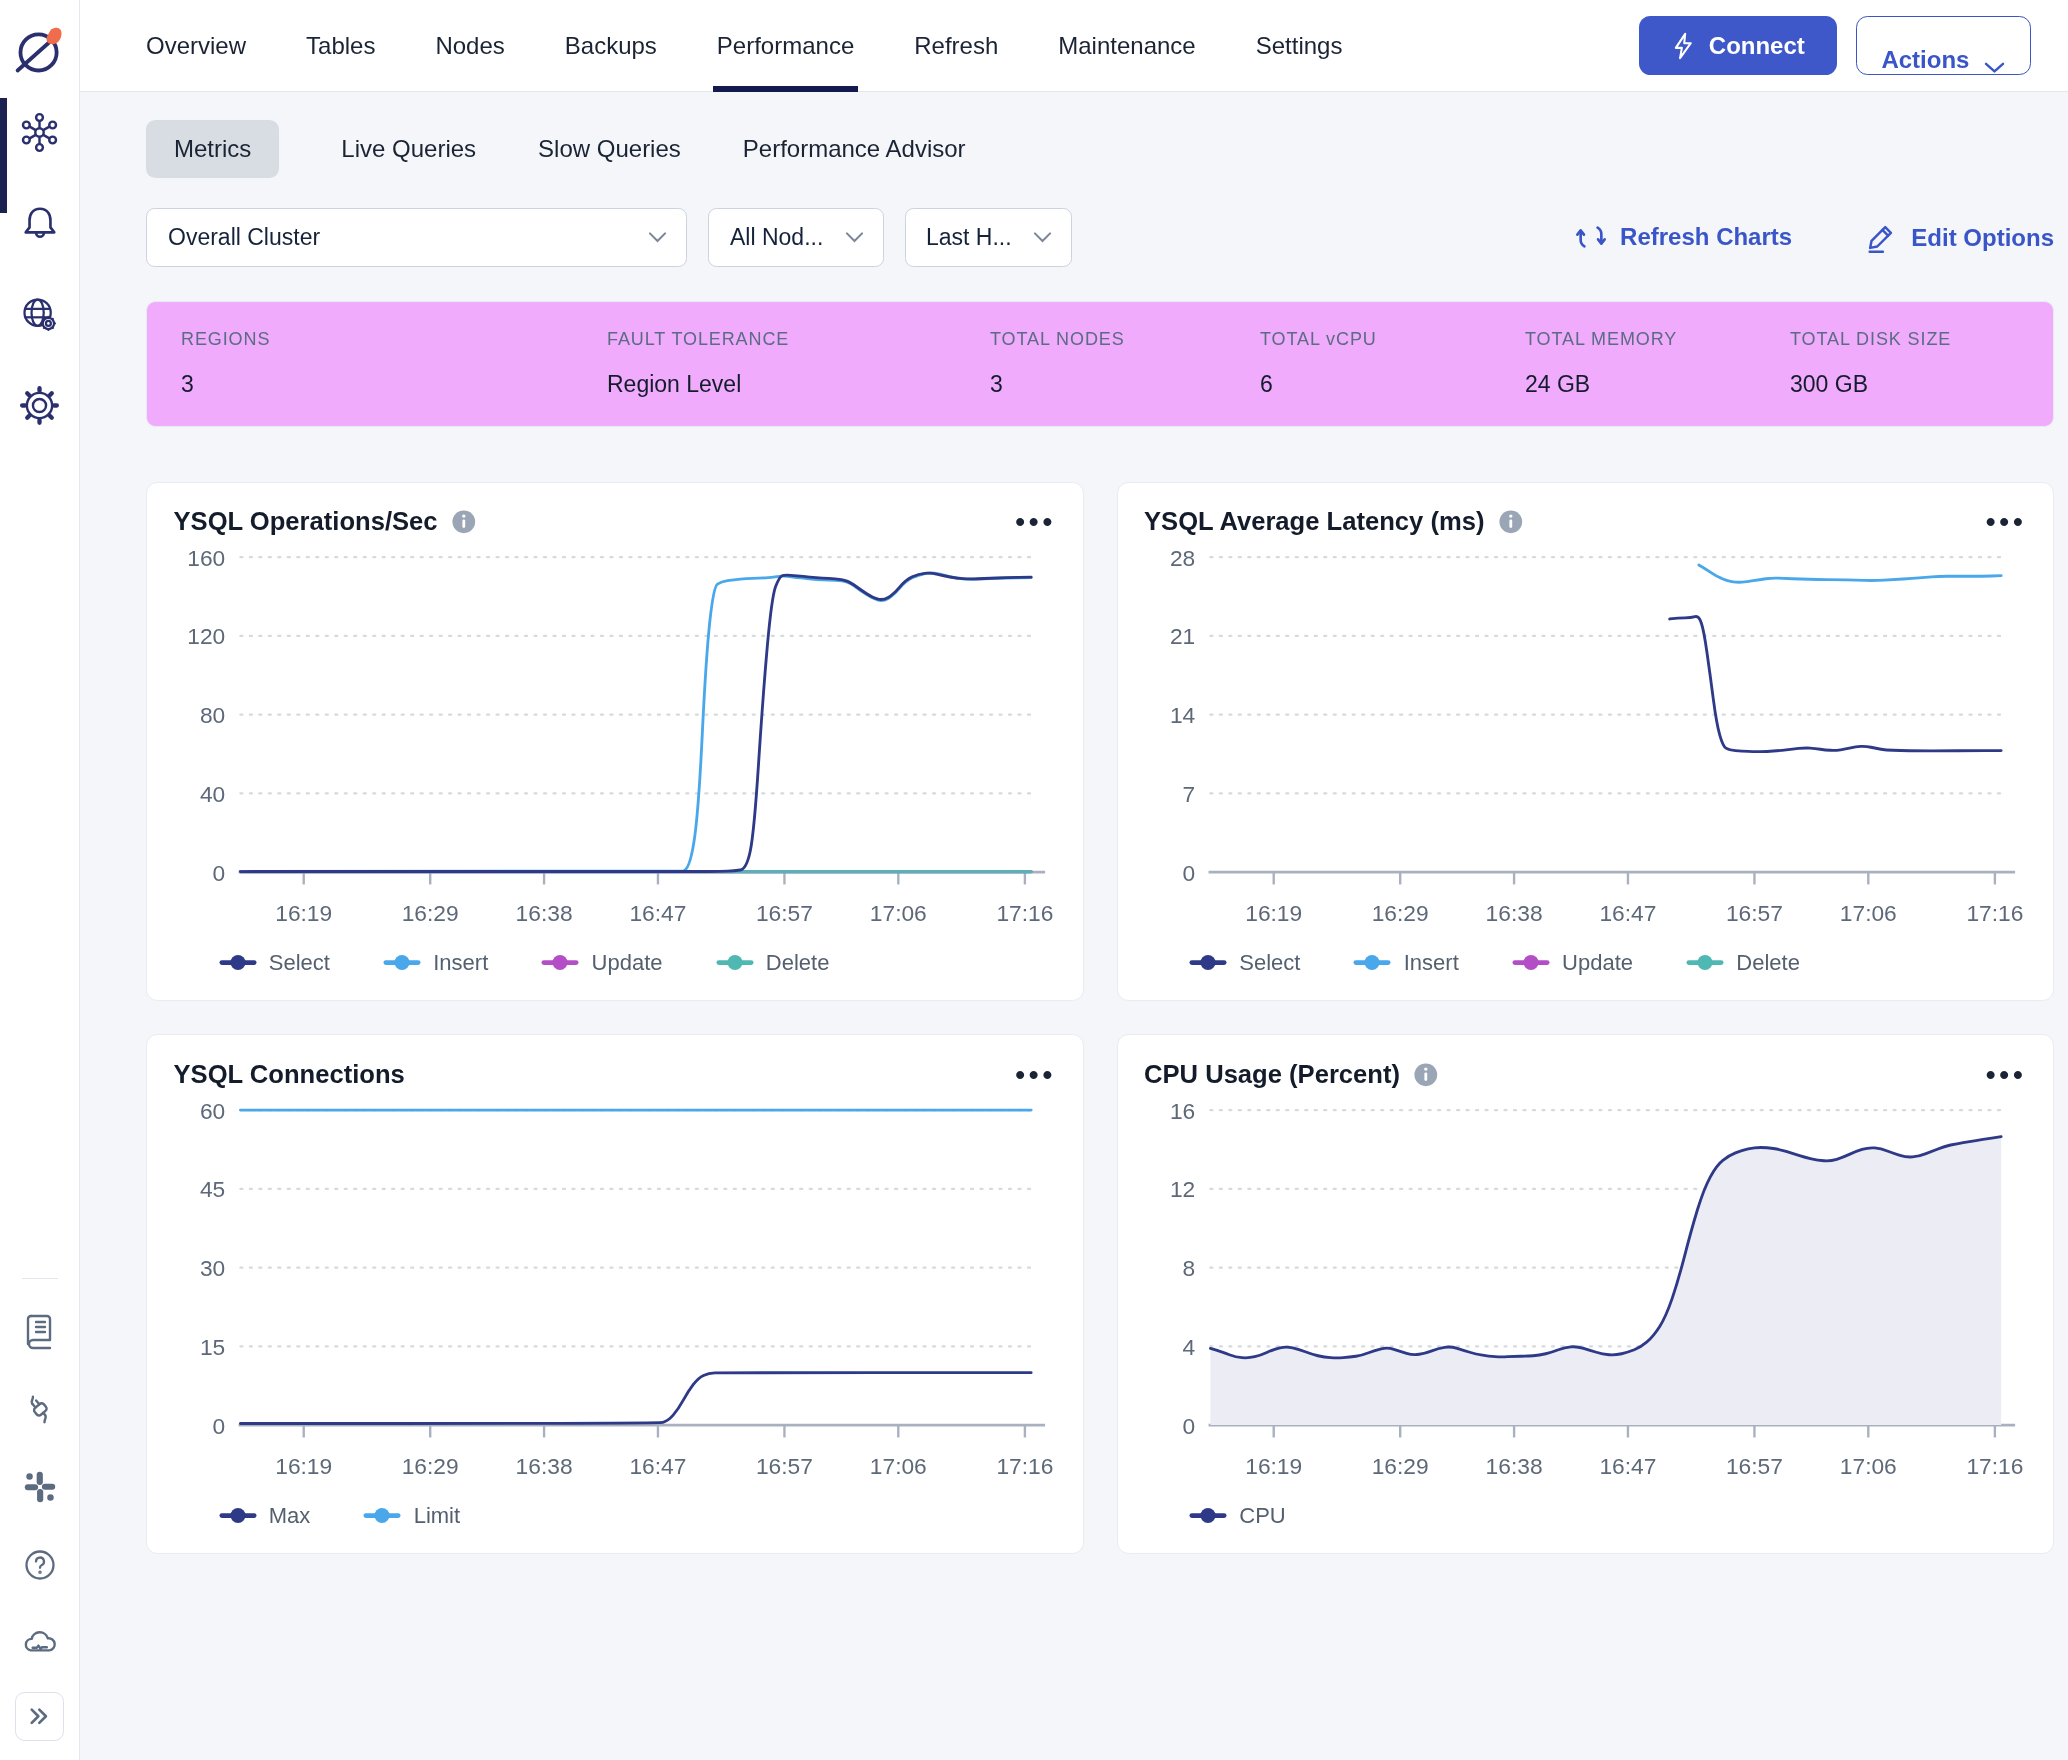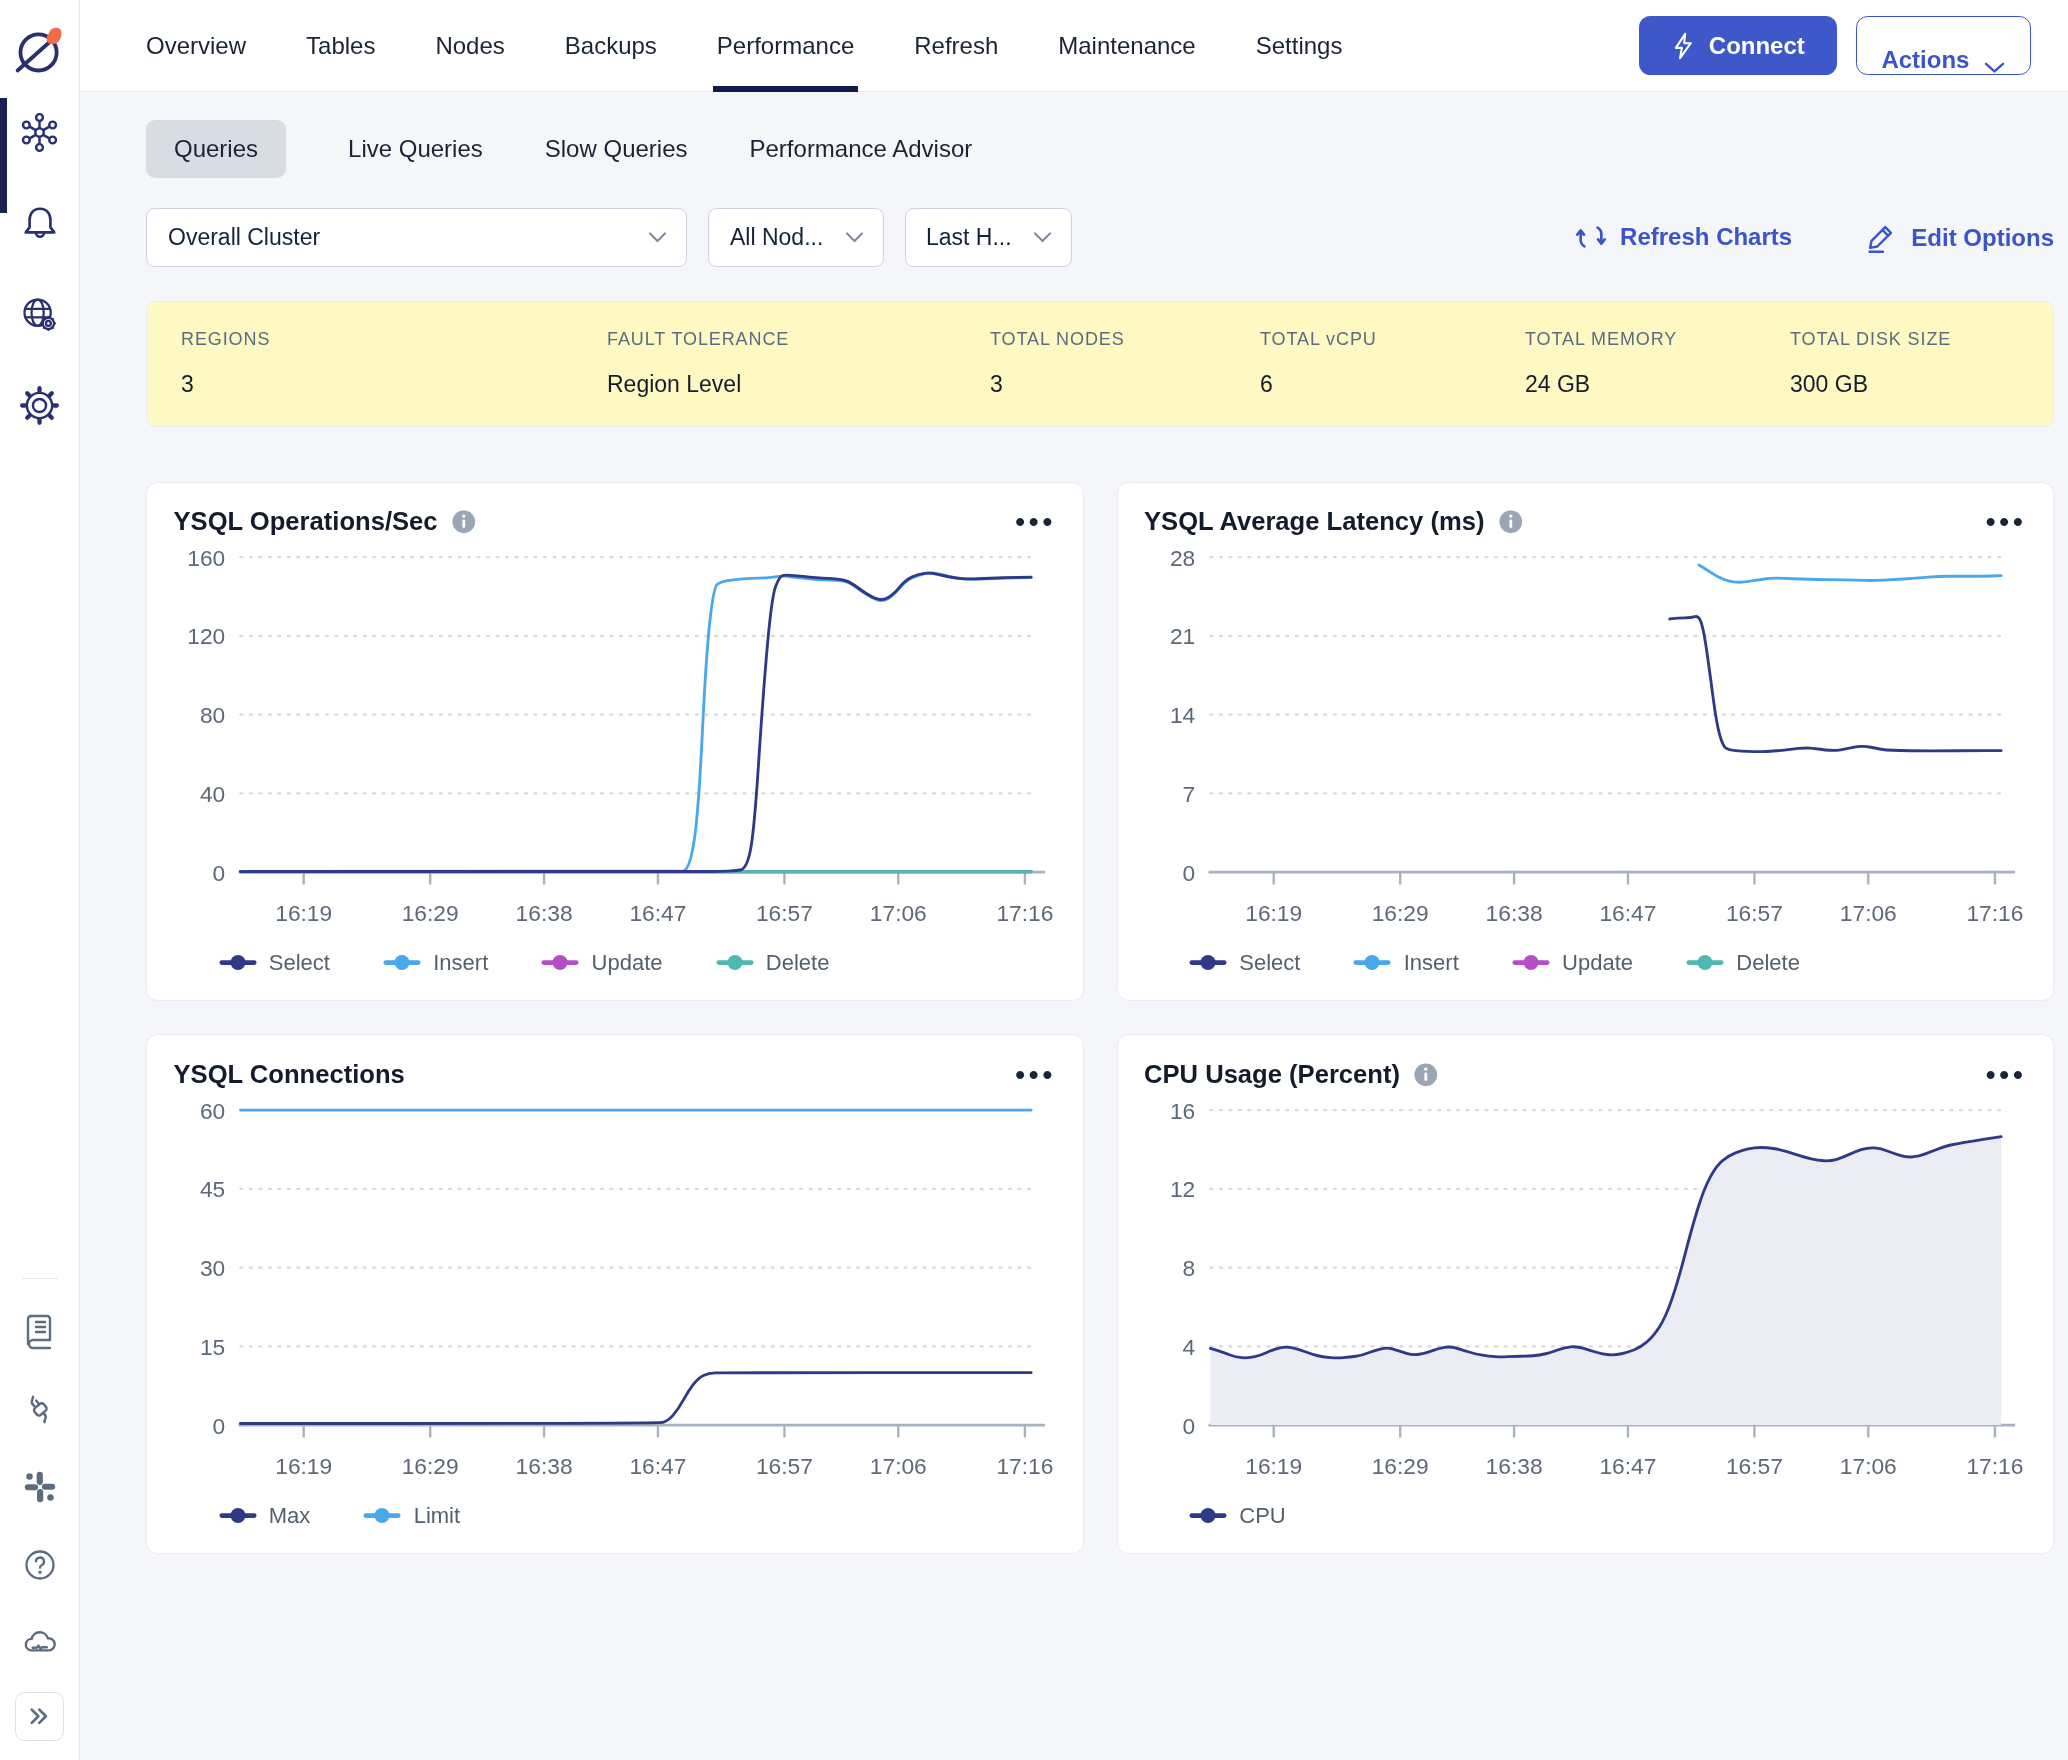--- a/index.html
+++ b/index.html
@@ -49,21 +49,21 @@
     font-size:23px; color:#15233a; cursor:pointer; }
   .dd-cluster { width:541px; margin-right:21px; }
   .dd-nodes { width:176px; margin-right:21px; }
   .dd-range { width:167px;padding-left:20px; }
   .dd .chev { color:#7a859a; }
   .filter-links { margin-left:auto; display:flex; gap:72px; align-items:flex-start; }
   .blue-link { display:flex; gap:13.2px; align-items:center; color:#3a55c8; font-size:24px;
     font-weight:700; cursor:pointer; }
 
   
-  .stats-card { margin-top:34px; background:#fef9c3; border:0.9px solid #e8ebf1; border-radius:9.5px;
+  .stats-card { margin-top:34px; background:#f0abfc; border:0.9px solid #e8ebf1; border-radius:9.5px;
     display:flex; padding:26.5px 0 28px 34px; }
   .stat { display:flex; flex-direction:column; gap:21px; }
   .stat .lab { font-size:18px; font-weight:500; color:#5b6b82; letter-spacing:0.9px; }
   .stat .val { font-size:23px; color:#141c2b; }
   .stat:nth-child(1){ width:426px; } .stat:nth-child(2){ width:383px; }
   .stat:nth-child(3){ width:270px; } .stat:nth-child(4){ width:265px; }
   .stat:nth-child(5){ width:265px; } .stat:nth-child(6){ flex:1; }
 
   
   .charts-grid { margin-top:55px; display:grid; grid-template-columns:1fr 1fr; gap:33px; }
@@ -235,21 +235,21 @@
             <polyline points="2,3 11,11 20,3"></polyline>
           </svg>
         </span>
       </button>
     </div>
   </header>
 
   <div class="content">
 
     <div class="subtabs">
-      <div class="subtab active">Queries</div>
+      <div class="subtab active">Metrics</div>
       <div class="subtab">Live Queries</div>
       <div class="subtab">Slow Queries</div>
       <div class="subtab">Performance Advisor</div>
     </div>
 
     <div class="filter-row">
       <div class="dd dd-cluster">
         <span>Overall Cluster</span>
         <span class="chev" style="display:inline-flex">
           <svg width="19" height="12.3" viewBox="0 0 20 13" fill="none" stroke="currentColor" stroke-width="2.2" stroke-linecap="round">

